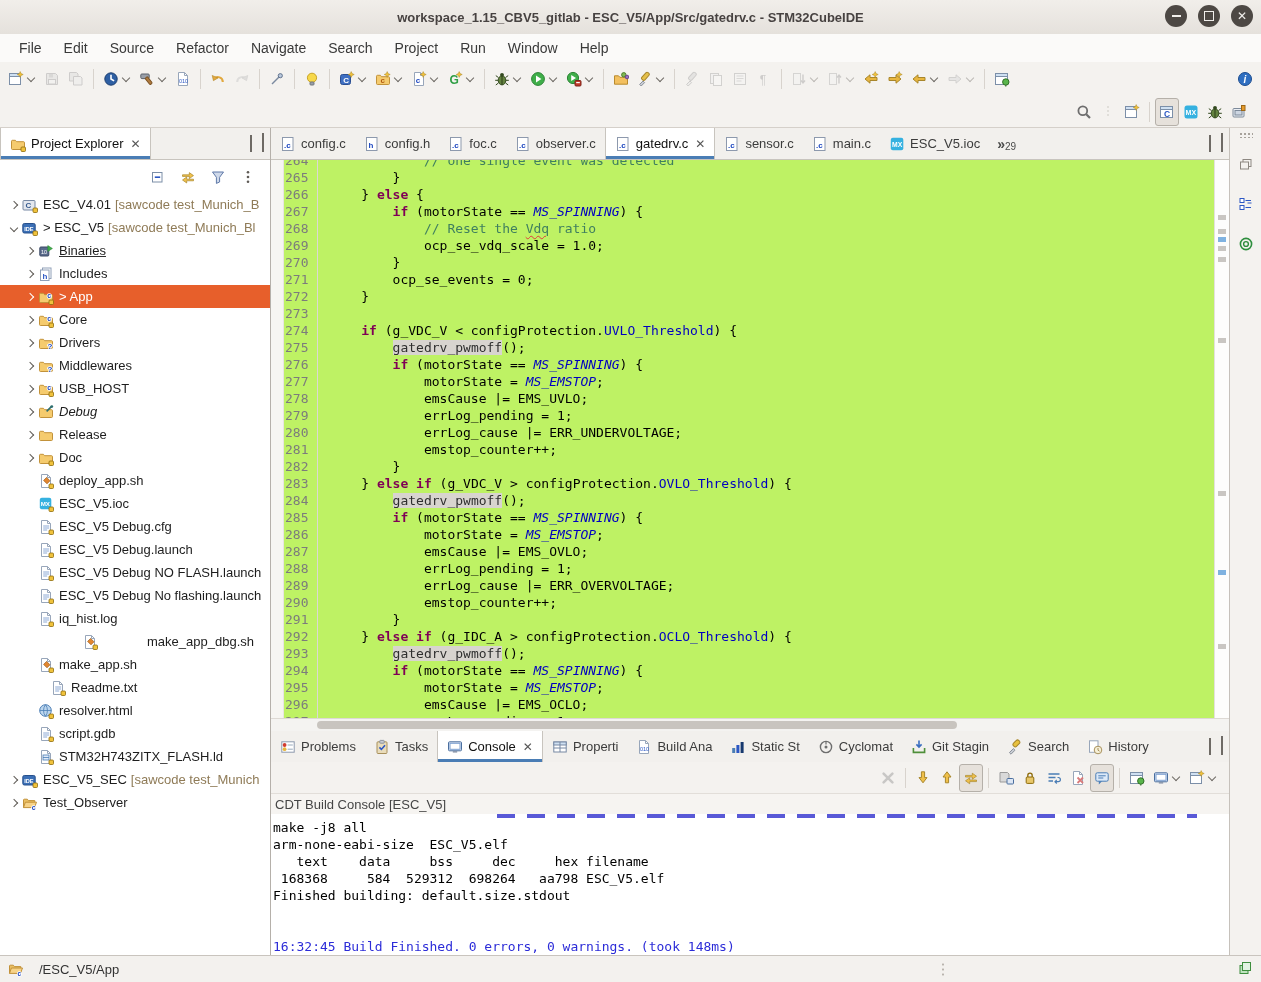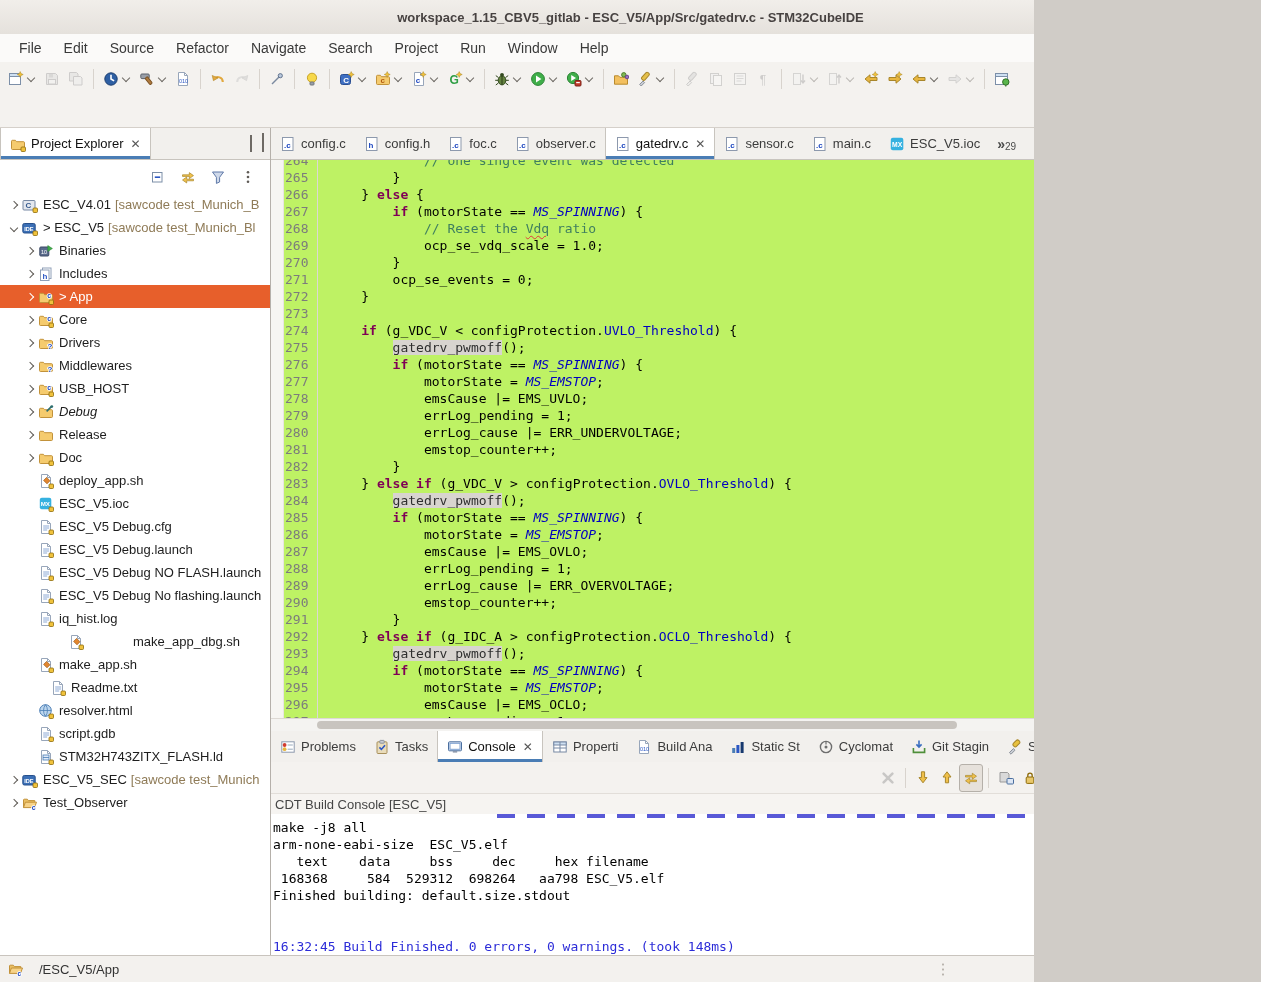--- a/index.html
+++ b/index.html
@@ -1,16 +1,16 @@
 <!DOCTYPE html>
 <html><head>
 <meta charset="utf-8">
 <style>
   html,body{margin:0;padding:0;background:#d0ccc7;}
-  #app{position:relative;width:1034px;height:982px;overflow:hidden;background:#f4f2ef;
+  #app{position:relative;width:1261px;height:982px;overflow:hidden;background:#f4f2ef;
        font-family:"Liberation Sans",sans-serif;font-size:13px;color:#2f2f2f;}
   
   #titlebar{position:absolute;top:0;left:0;width:1261px;height:34px;
     background:linear-gradient(#f1eeea,#e5e1dc);border-bottom:1px solid #c8c3bc;
     display:flex;align-items:center;justify-content:center;}
   #titlebar .wtitle{font-weight:bold;color:#474241;font-size:13px;}
   .winbtns{position:absolute;right:8px;top:5px;display:flex;gap:11px;}
   .winbtn{width:22px;height:22px;border-radius:50%;background:#4d4844;color:#f1efec;
     display:flex;align-items:center;justify-content:center;cursor:default;}
   .winbtn .bar{width:9px;height:2px;background:#f1efec;}
@@ -475,21 +475,21 @@
             <span class="chv d"></span>
           </span>
           <span class="i"><svg width="16" height="16" viewBox="0 0 16 16" xmlns="http://www.w3.org/2000/svg">
               <rect x="0.8" y="3.5" width="12.4" height="9.5" rx="1.5" fill="#3b6fb6" stroke="#27508c"></rect>
               <text x="2.2" y="10.8" font-size="5.6" font-weight="bold" fill="#fff">IDE</text>
               <rect x="11" y="11" width="4.5" height="4.5" rx="1" fill="#f0c23c" stroke="#8d6b0a" stroke-width="0.8"></rect>
             </svg></span>
           <span class="tlabel">&gt; ESC_V5</span>
           <span class="dec">[sawcode test_Munich_Bl</span>
         </div>
-        <div class="trow" style="padding-left: 22px;">
+        <div class="trow" style="padding-left: 22px; text-decoration: underline;">
           <span class="chvslot">
             <span class="chv r"></span>
           </span>
           <span class="i"><svg width="16" height="16" viewBox="0 0 16 16" xmlns="http://www.w3.org/2000/svg">
               <rect x="1.8" y="4" width="9" height="9" rx="1" fill="#5a6b8c" stroke="#3c4a66"></rect>
               <text x="3" y="11" font-size="5.5" fill="#fff" font-family="DejaVu Sans Mono,monospace">10</text>
               <path d="M9.8 2.6l4.6 2.9-4.6 2.9z" fill="#3fae49" stroke="#2d8436" stroke-width="0.6"></path>
             </svg></span>
           <span class="tlabel">Binaries</span>
         </div>
@@ -649,21 +649,21 @@
         <div class="trow" style="padding-left: 22px;">
           <span class="chvslot"></span>
           <span class="i"><svg width="16" height="16" viewBox="0 0 16 16" xmlns="http://www.w3.org/2000/svg">
               <path d="M3.5 1.5h6l3 3v10h-9z" fill="#fff" stroke="#98a6ba"></path>
               <path d="M9.5 1.5v3h3" fill="none" stroke="#98a6ba"></path>
               <path d="M5.2 7h6M5.2 9h6M5.2 11h4" stroke="#7f9fd0" stroke-width="0.9"></path>
               <rect x="11" y="11" width="4.5" height="4.5" rx="1" fill="#f0c23c" stroke="#8d6b0a" stroke-width="0.8"></rect>
             </svg></span>
           <span class="tlabel">iq_hist.log</span>
         </div>
-        <div class="trow" style="padding-left: 8px; gap: 44px;">
+        <div class="trow" style="padding-left: 22px; gap: 44px;">
           <span class="chvslot"></span>
           <span class="i"><svg width="16" height="16" viewBox="0 0 16 16" xmlns="http://www.w3.org/2000/svg">
               <path d="M3.5 1.5h6l3 3v10h-9z" fill="#fff" stroke="#98a6ba"></path>
               <path d="M9.5 1.5v3h3" fill="none" stroke="#98a6ba"></path>
               <path d="M8.6 4.4l3.4 3.4-3 3-3.4-3.4z" fill="#e2862f" stroke="#9c5a17" stroke-width="0.7"></path>
               <rect x="11" y="11" width="4.5" height="4.5" rx="1" fill="#f0c23c" stroke="#8d6b0a" stroke-width="0.8"></rect>
             </svg></span>
           <span class="tlabel">make_app_dbg.sh</span>
         </div>
         <div class="trow" style="padding-left: 22px;">

